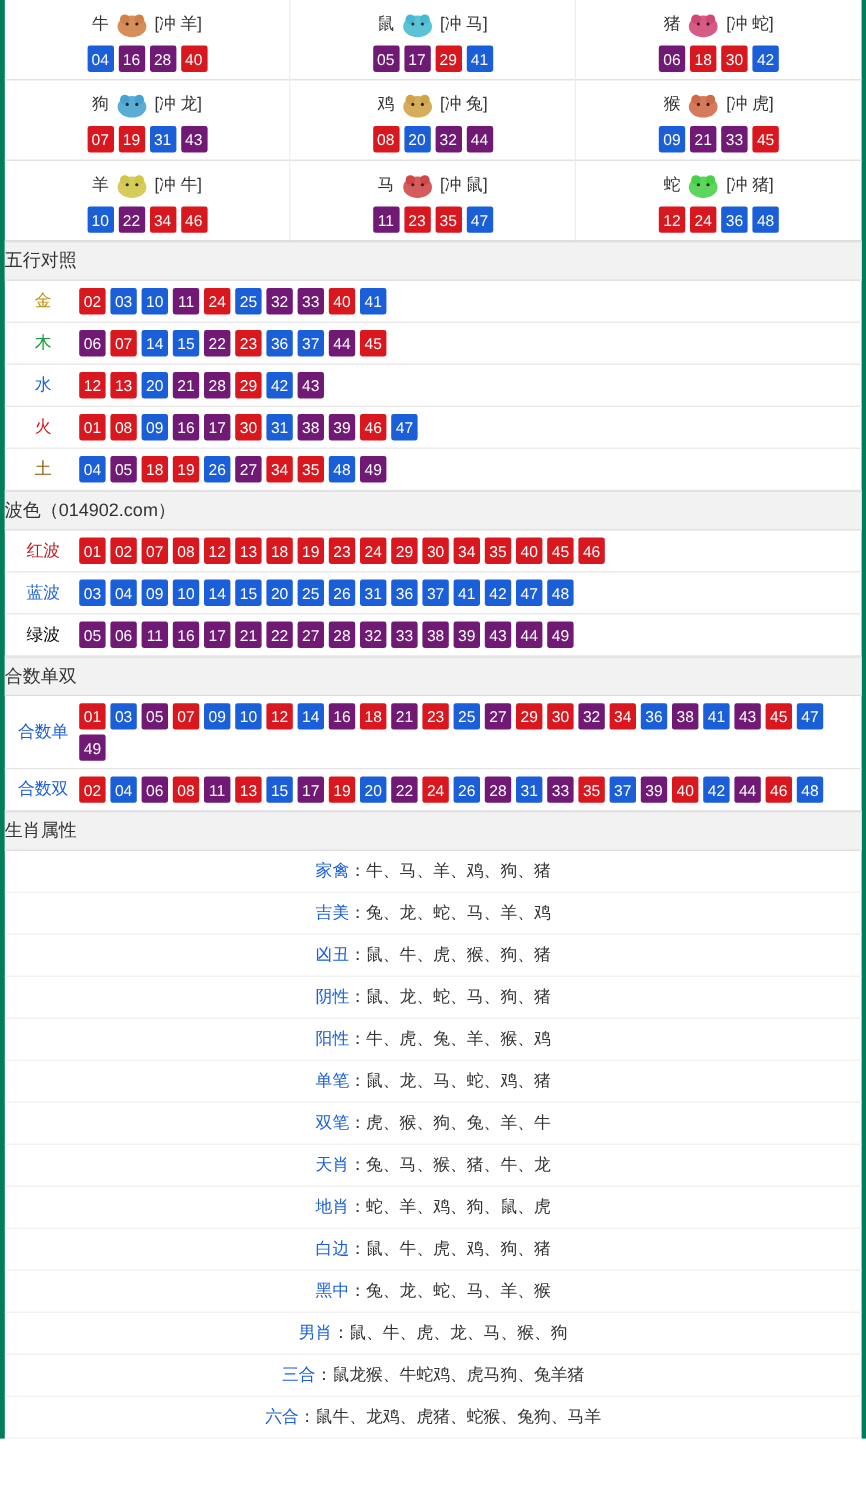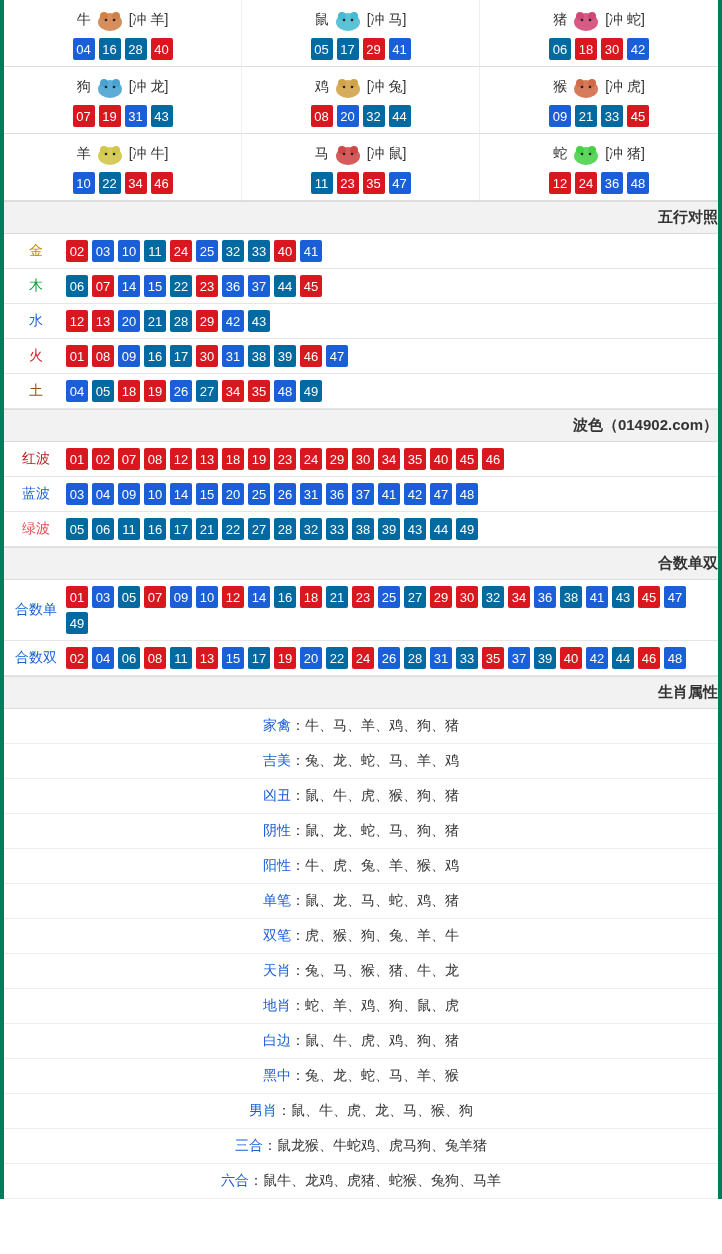--- a/index.html
+++ b/index.html
@@ -49,30 +49,29 @@
   .ball{
     display:inline-flex;
     width:22px;height:22px;
     color:#fff;
     font-size:13px;
     align-items:center;
     justify-content:center;
     border-radius:2px;
   }
   .c-red{background:#d9171e;}
-  .c-green{background:#0369a1;}
+  .c-green{background:#701a75;}
   .c-blue{background:#1b5fd8;}
   .section-head{
     background:#f2f2f2;
-    text-align:right;
+    text-align:left;
     padding:6px 0;
     border-top:1px solid #ddd;
     border-bottom:1px solid #ddd;
     font-size:15px;
-    font-weight:bold;
   }
   .row{
     display:flex;
     align-items:center;
     border-bottom:1px solid #e5e5e5;
     padding:6px 8px;
     gap:6px;
   }
   .row-label{
     width:48px;
@@ -80,21 +79,21 @@
     text-align:center;
     font-size:14px;
   }
   .lbl-gold{color:#c58a00;}
   .lbl-wood{color:#149c3a;}
   .lbl-water{color:#1b5fd8;}
   .lbl-fire{color:#d9171e;}
   .lbl-earth{color:#8a5a00;}
   .lbl-red{color:#b91c1c;}
   .lbl-blue{color:#1b5fd8;}
-  .lbl-green{color:#ef4444;}
+  .lbl-green{color:#000000;}
   .attr-row{
     text-align:center;
     padding:8px 20px;
     border-bottom:1px solid #eee;
   }
   .attr-key{color:#1b5fd8;}
   .attr-val{color:#333;}
   
   svg{display:block;}
 </style>

